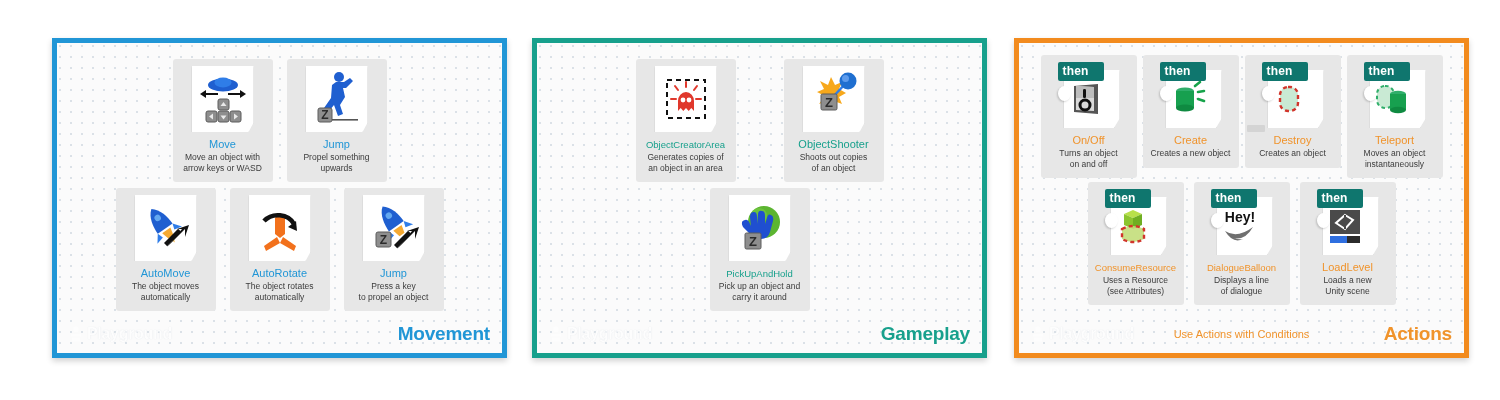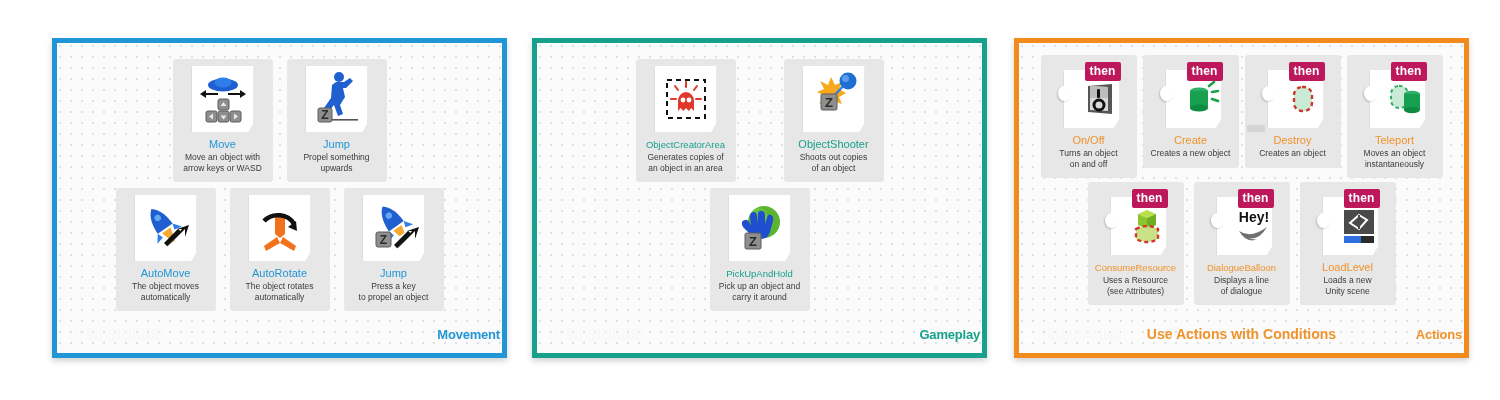--- a/index.html
+++ b/index.html
@@ -98,35 +98,34 @@
   }
   .psheet .notch{
     position:absolute;left:0px;top:24px;
     width:13px;height:15px;
     background:#ffffff;
     border-radius:50%;
     box-shadow:-1px 1px 2px rgba(0,0,0,.18);
   }
   .psheet .then{
     position:absolute;left:0px;top:0px;
-    background:#be185d;
+    background:#0f766e;
     color:#ffffff;
     font-weight:bold;
     font-size:12px;
     line-height:14px;
-    padding:2px 5px 3px 5px;
+    padding:2px 15px 3px 5px;
     border-radius:2px;
     z-index:3;
     letter-spacing:.2px;
-    margin-left:27px;
   }
   .psheet .art{
     position:absolute;left:6px;top:8px;
     width:56px;height:58px;
-    display:flex;align-items:center;justify-content:flex-end;
+    display:flex;align-items:center;justify-content:flex-start;
   }
 
   .card-title{
     font-size:11px;
     font-weight:normal;
     line-height:13px;
     text-align:center;
     margin-bottom:1px;
     white-space:nowrap;
   }
@@ -141,47 +140,47 @@
   .p-gameplay .card-title{color:#17a08c;}
   .p-actions  .card-title{color:#f0932b;}
 
   
   .footer{
     position:absolute;
     left:0;right:0;bottom:4px;
     height:30px;
     display:flex;
     align-items:center;
-    padding:0 2px;
+    padding:0 12px;
     box-sizing:border-box;
   }
   .wm{
     display:flex;align-items:center;gap:4px;
     opacity:.55;
     user-select:none;
   }
   .wm .wm-text{
     font-size:16px;font-weight:bold;color:#ffffff;
     text-shadow:0 0 1px rgba(190,200,210,.9);
     letter-spacing:-.3px;
   }
   .panel-label{
     margin-left:auto;
-    font-size:13px;
+    font-size:19px;
     font-weight:bold;
     letter-spacing:-.2px;
   }
   .p-movement .panel-label{color:#2196d6;}
   .p-gameplay .panel-label{color:#17a08c;}
   .p-actions  .panel-label{color:#f0932b;}
   .footer-note{
     position:absolute;
     left:50%;transform:translateX(-50%);
-    font-size:14px;
-    font-weight:bold;
+    font-size:11px;
+    font-weight:normal;
     color:#f0932b;
     white-space:nowrap;
   }
 
   
   .connector{
     position:absolute;
     left:228px;top:82px;
     width:18px;height:7px;
     background:#d4d4d4;

